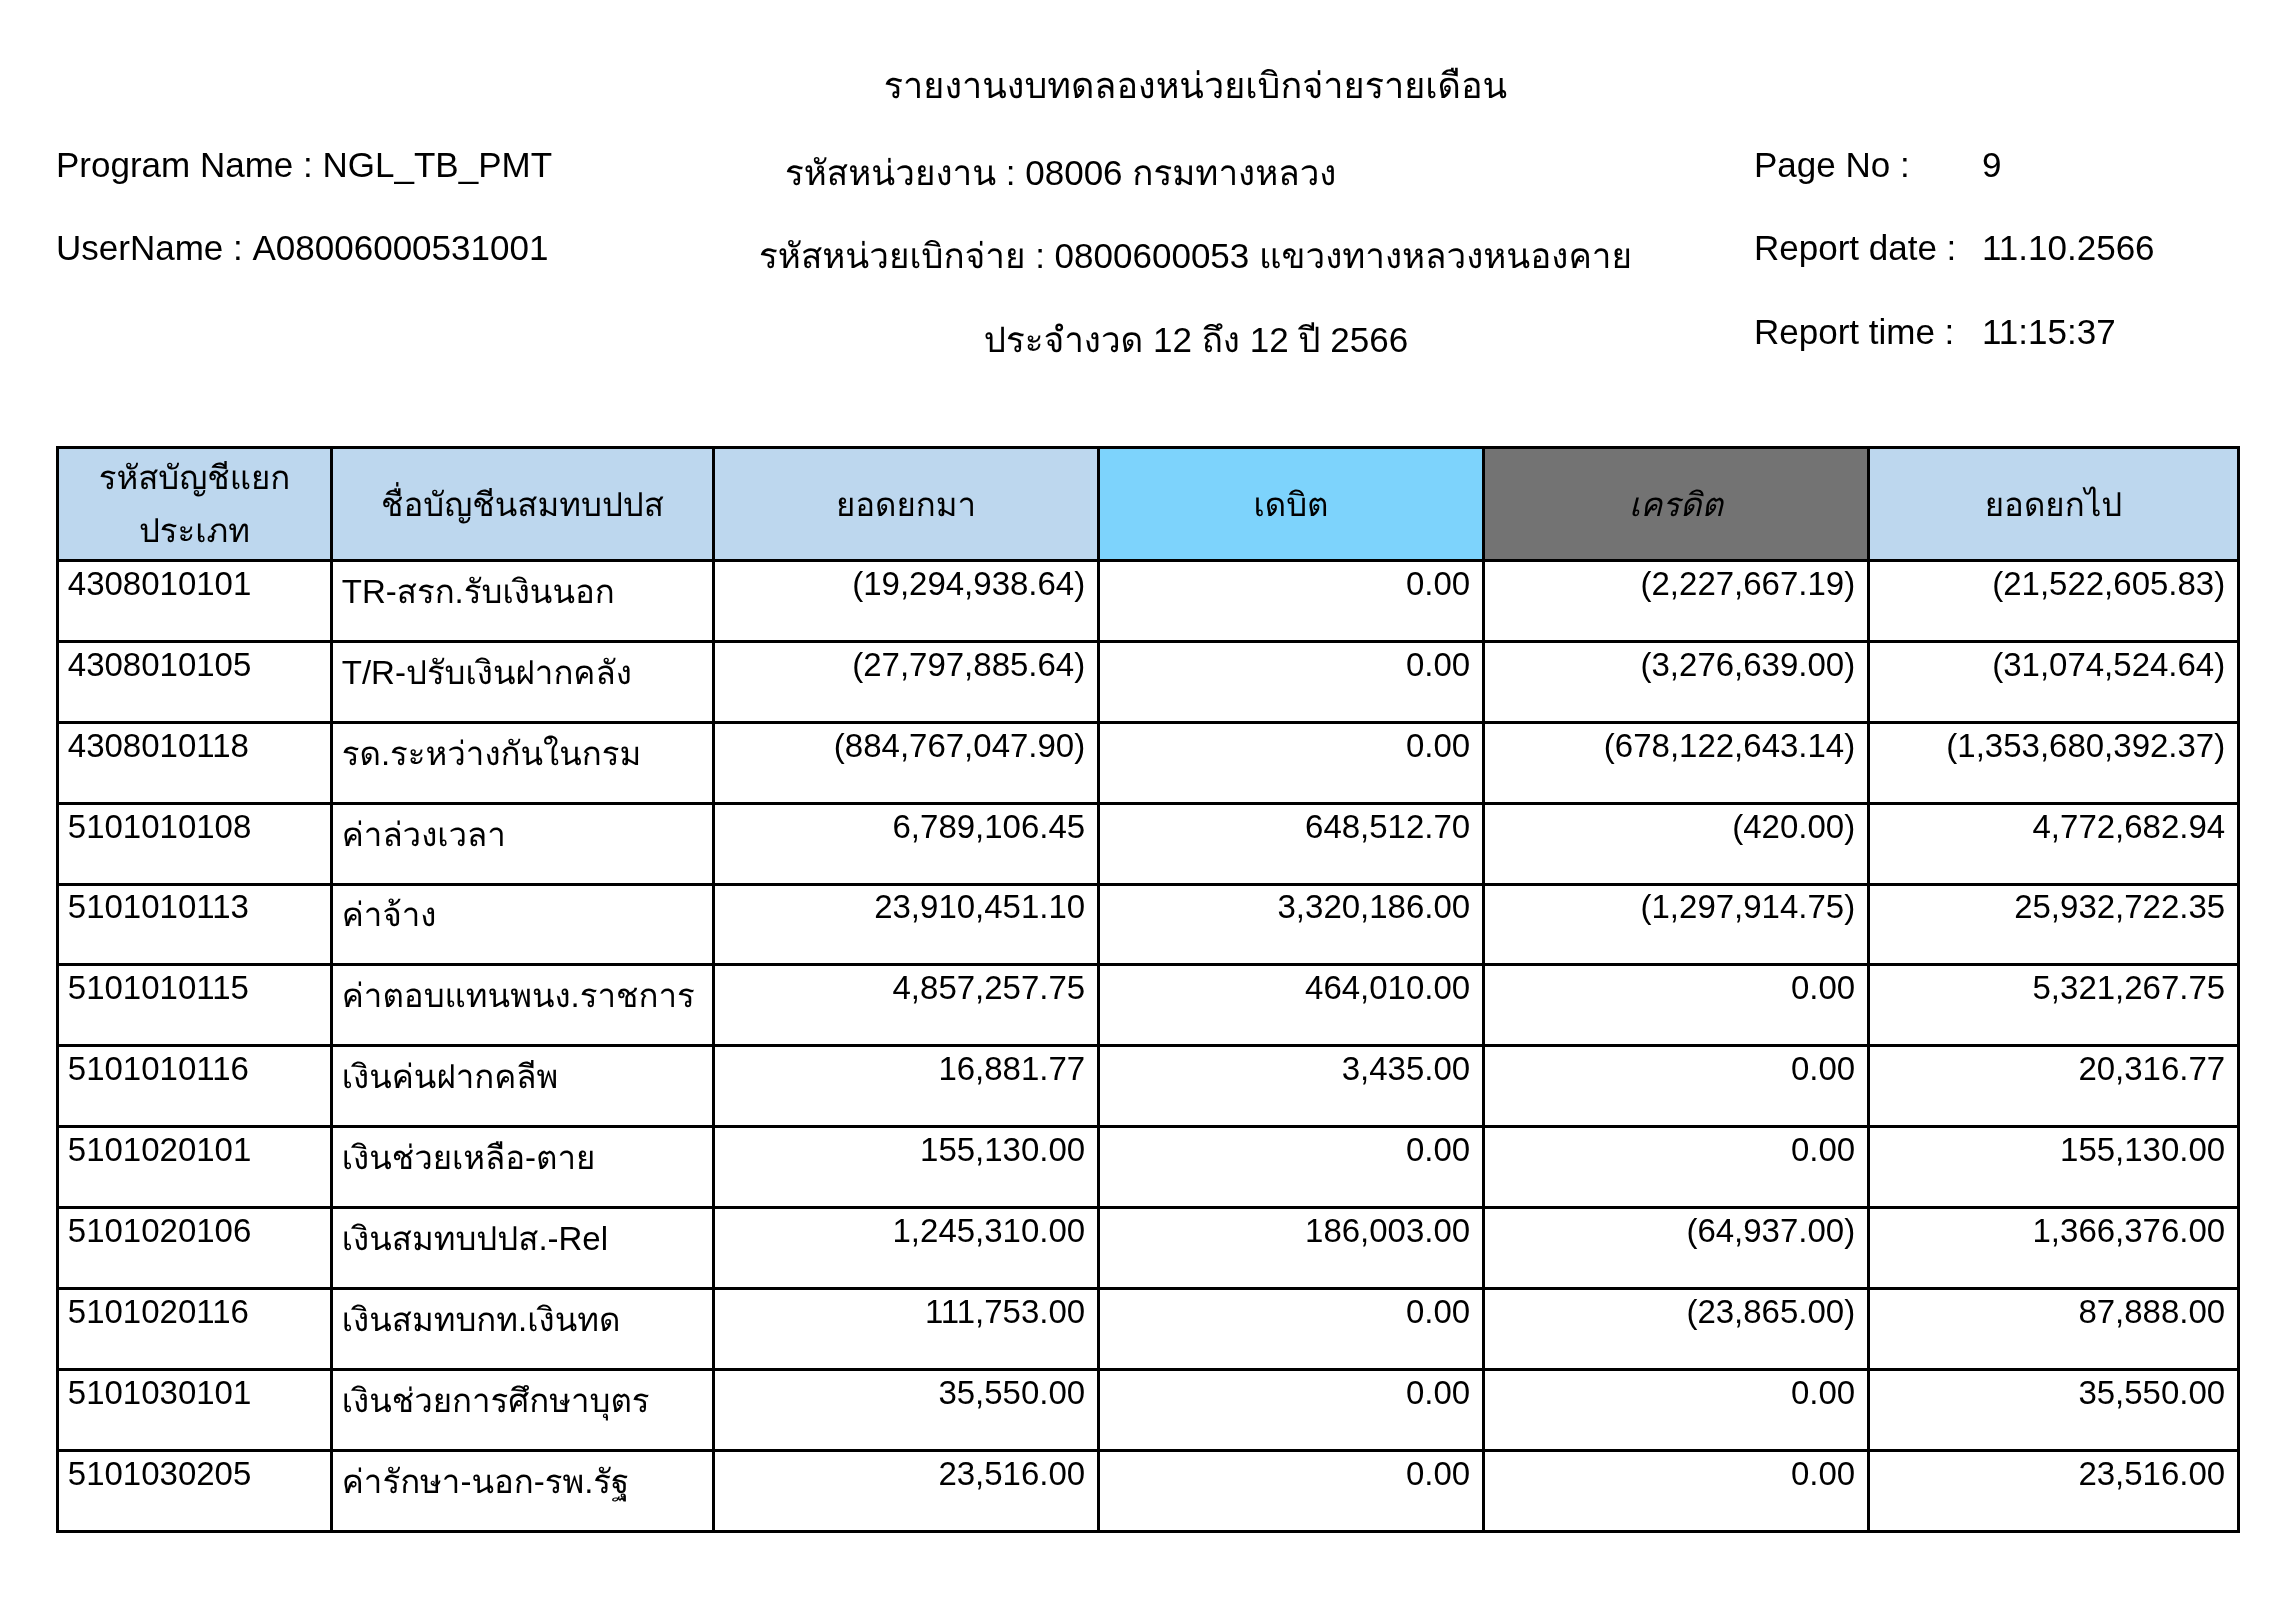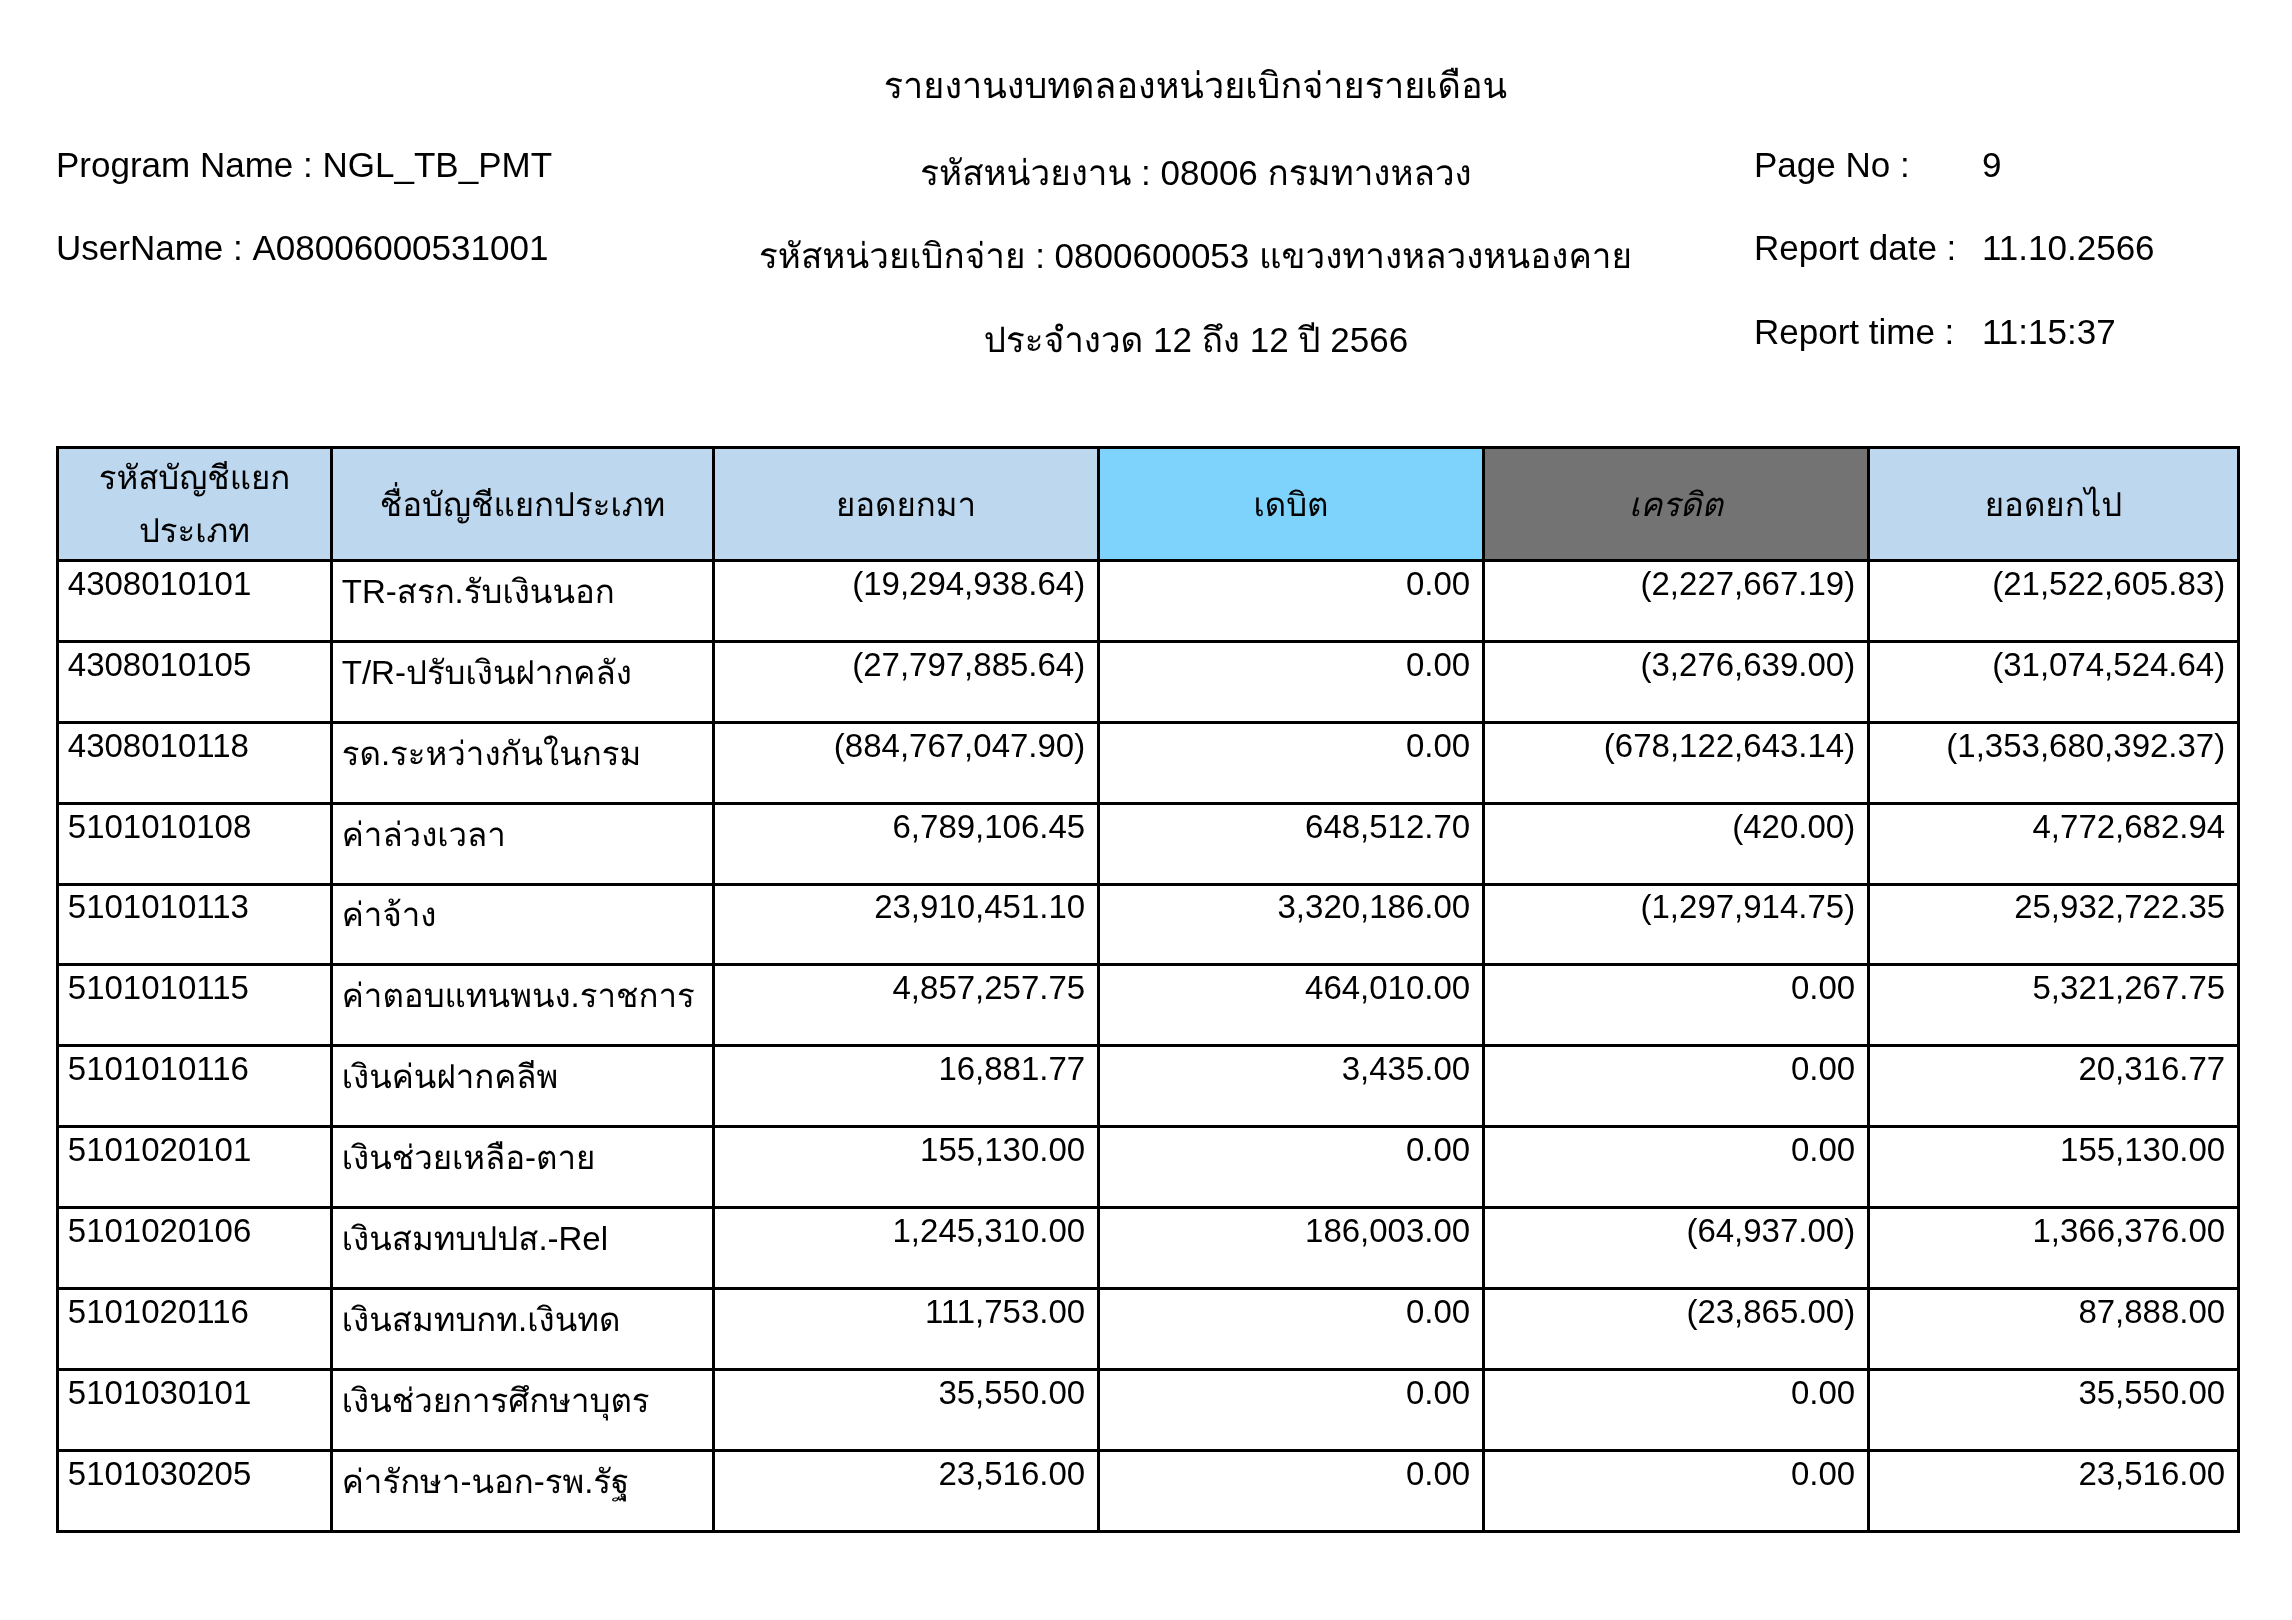--- a/index.html
+++ b/index.html
@@ -12,21 +12,21 @@
     overflow:hidden;
   }
   .report-title {
     position:absolute; top:57px; left:882px; width:627px;
     text-align:center; font-size:36px; white-space:nowrap;
   }
   .hdr { position:absolute; font-size:35px; white-space:nowrap; }
   .hdr .val { margin-left:9.8px; }
   .l1 { left:56px;  top:145px; }
   .l2 { left:56px;  top:228px; }
-  .c1 { left:745px; top:145px; width:902px; text-align:center; }
+  .c1 { left:785px; top:145px; width:902px; }
   .c2 { left:686px; top:228px; width:1019px; text-align:center; }
   .c3 { left:745px; top:312px; width:902px; text-align:center; }
   .rlabel { position:absolute; left:1754px; font-size:35px; white-space:nowrap; }
   .rvalue { position:absolute; left:1982px; font-size:35px; white-space:nowrap; }
   .r1 { top:145px; }
   .r2 { top:228px; }
   .r3 { top:312px; }
   table.tb {
     position:absolute; left:56px; top:446px;
     width:2183px;
@@ -83,21 +83,21 @@
       <col style="width:274px">
       <col style="width:382px">
       <col style="width:385px">
       <col style="width:385px">
       <col style="width:385px">
       <col style="width:370px">
     </colgroup>
     <thead>
       <tr>
         <th style="background: rgb(189, 215, 238); font-family: Liberation Mono, monospace;">รหัสบัญชีแยกประเภท</th>
-        <th style="background: rgb(189, 215, 238);">ชื่อบัญชีแยกประเภท</th>
+        <th style="background: rgb(189, 215, 238);">ชื่อบัญชีนสมทบปปส</th>
         <th style="background: rgb(189, 215, 238);">ยอดยกมา</th>
         <th style="background: #7dd3fc;">เดบิต</th>
         <th style="background: #737373; font-style: italic;">เครดิต</th>
         <th style="background: rgb(189, 215, 238);">ยอดยกไป</th>
       </tr>
     </thead>
     <tbody>
         <tr>
           <td class="code">4308010101</td>
           <td class="name">TR-สรก.รับเงินนอก</td>

